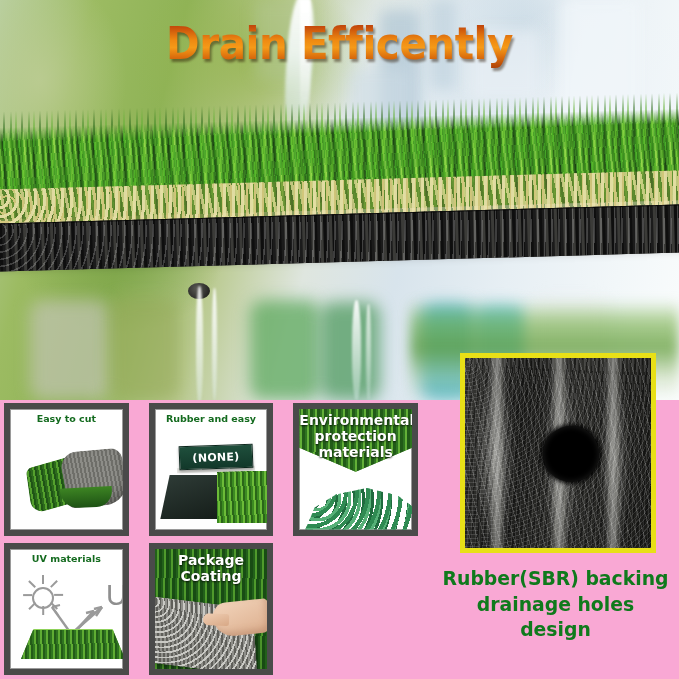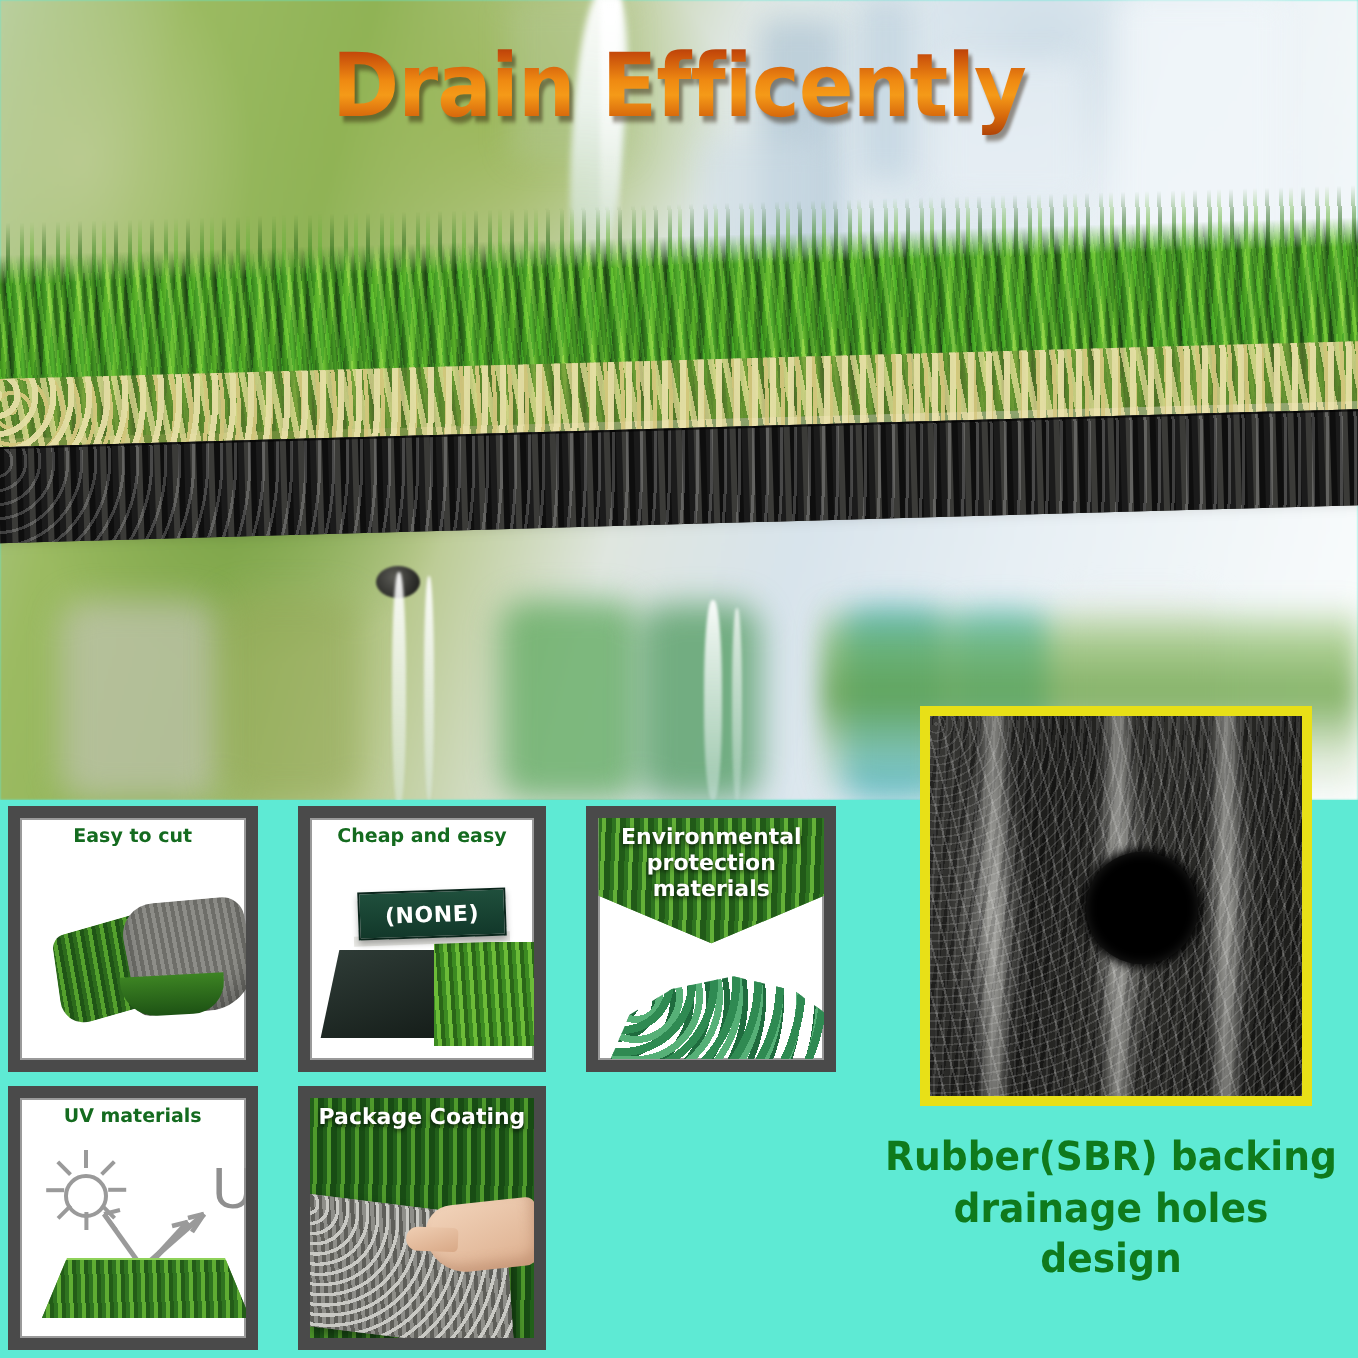--- a/index.html
+++ b/index.html
@@ -5,21 +5,21 @@
   * { box-sizing: border-box; margin: 0; padding: 0; }
   html, body {
     width: 679px; height: 679px;
     background: #ffffff;
     font-family: "Liberation Sans", sans-serif;
     overflow: hidden;
   }
   #page {
     position: relative;
     width: 679px; height: 679px;
-    background: #5eead4;
+    background: #f9a8d4;
     overflow: hidden;
   }
 
   
   #hero {
     position: absolute; left: 0; top: 0;
     width: 679px; height: 400px;
     overflow: hidden;
   }
   .hero-bg {
@@ -263,21 +263,21 @@
     font-family: "DejaVu Sans", sans-serif;
     font-weight: bold;
     font-size: 9.5px;
     color: #146b1f;
     z-index: 3;
     text-shadow: 0 1px 0 rgba(255,255,255,.7);
   }
   .flabel.onphoto {
     color: #ffffff;
     text-shadow: 0 1px 2px rgba(0,0,0,.75);
-    font-size: 11px;
+    font-size: 14px;
     top: 3px;
   }
   .fbody { position: absolute; inset: 0; }
 
   
   .roll {
     position: absolute; left: 18px; top: 44px;
     width: 92px; height: 58px;
     transform: rotate(-8deg);
   }
@@ -510,21 +510,21 @@
 
     <div class="fcell">
       <div class="fbody">
         <div class="dark-sheet"></div>
         <div class="green-swatch"></div>
         <div class="none-post"></div>
         <div class="none-sign">
           <span class="none-text">(NONE)</span>
         </div>
       </div>
-      <div class="flabel">Cheap and easy</div>
+      <div class="flabel">Rubber and easy</div>
     </div>
 
     <div class="fcell">
       <div class="fbody">
         <div class="env-turf"></div>
         <div class="env-pellets"></div>
       </div>
       <div class="flabel onphoto">Environmental protection materials</div>
     </div>
 

